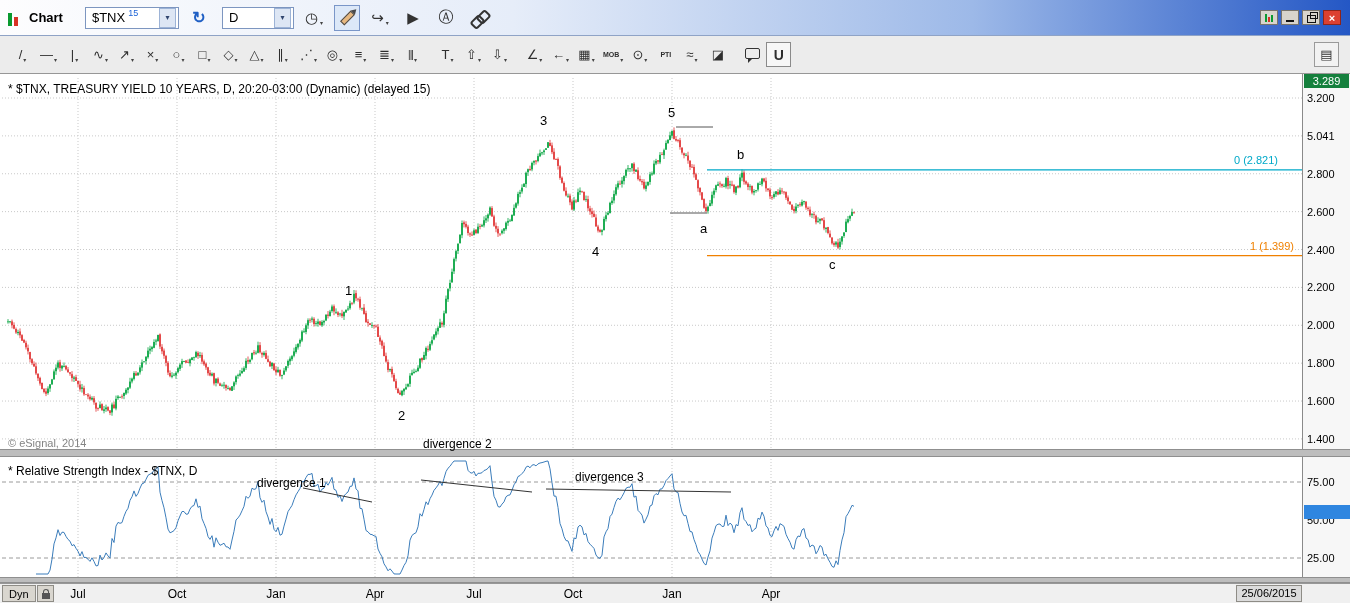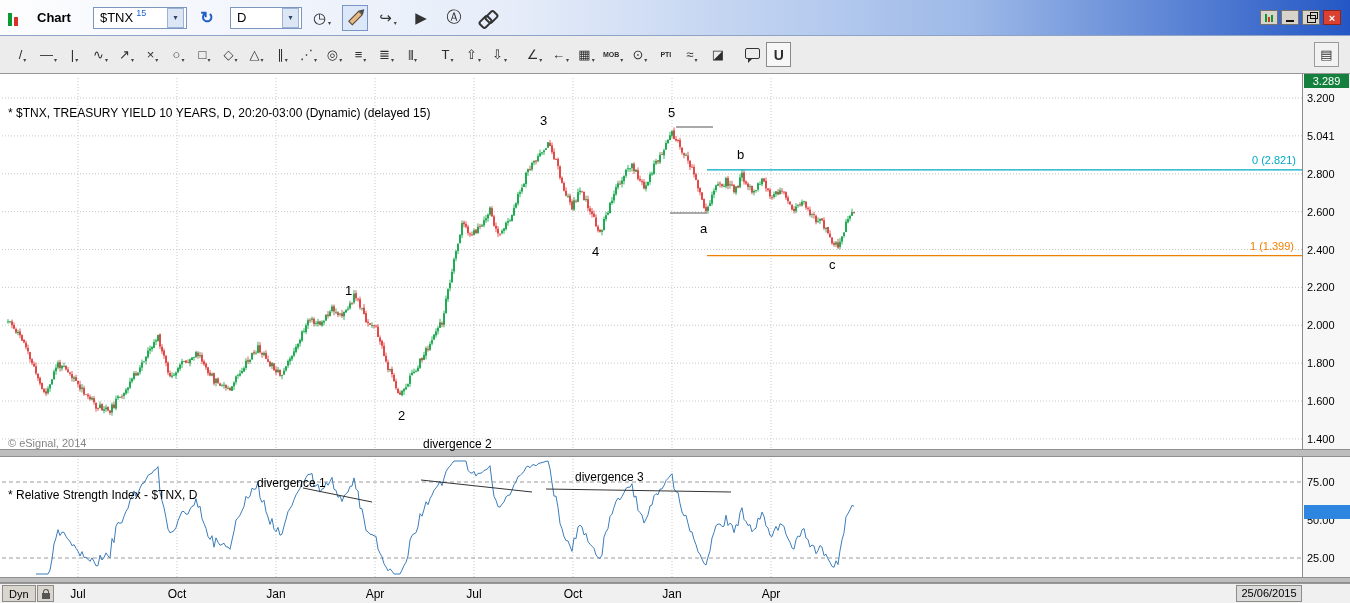--- a/index.html
+++ b/index.html
@@ -6,21 +6,21 @@
   #app{position:relative;width:1350px;height:603px;background:#fff;overflow:hidden;
        font-family:"Liberation Sans",sans-serif;-webkit-font-smoothing:antialiased;}
   
   .titlebar{position:absolute;top:0;left:0;width:1350px;height:36px;box-sizing:border-box;
     background:linear-gradient(to right,#fdfdfe 0%,#e6edf9 38%,#9db9e8 72%,#2457c5 100%);
     border-bottom:1px solid #8fa3c6;display:flex;align-items:center;padding:0 6px;}
   .cico{display:inline-flex;gap:2px;align-items:flex-end;height:16px;margin-left:2px;}
   .cico i{display:block;width:4px;}
   .cico .g{height:13px;background:#0a9a30;}
   .cico .r{height:9px;background:#d83326;}
-  .title{font-size:13px;font-weight:bold;color:#000;margin:0 16px 0 19px;}
+  .title{font-size:13px;font-weight:bold;color:#000;margin:0 16px 0 11px;}
   .combo{display:flex;align-items:center;background:#fff;border:1px solid #7d96c0;height:22px;
     box-sizing:border-box;padding:0 2px 0 6px;}
   .combo.symbol{width:94px;margin-left:6px;}
   .combo.interval{width:72px;margin-left:10px;}
   .combo .val{font-size:13px;color:#000;}
   .combo .sup{font-size:9px;color:#1b62d6;margin-left:3px;align-self:flex-start;line-height:10px;}
   .combo .spacer{flex:1;}
   .dd-box{width:15px;height:18px;margin-left:auto;background:#dde6f4;border:1px solid #9db3d6;
     font-size:8px;color:#30456e;display:flex;align-items:center;justify-content:center;}
   .tb-btn{height:26px;min-width:26px;display:flex;align-items:center;justify-content:center;
@@ -72,21 +72,21 @@
   .axis-strip{position:absolute;top:0;left:1302px;width:48px;height:509px;background:#f7f7f7;
     border-left:1px solid #8a8a8a;box-sizing:border-box;}
   .axis-tick{position:absolute;left:4px;font-size:11px;color:#000;white-space:nowrap;}
   .axis-badge{position:absolute;left:1px;width:45px;height:14px;line-height:14px;text-align:center;
     font-size:11px;color:#fff;}
   .axis-badge.dark{background:#15803d;}
   .axis-badge.blue{background:#2f86e0;}
   .splitter{position:absolute;left:0;width:1350px;background:#bdbdbd;box-sizing:border-box;
     border-top:1px solid #8f8f8f;border-bottom:1px solid #8f8f8f;}
   #overlay{position:absolute;top:0;left:0;width:1302px;height:509px;pointer-events:none;}
-  .pane-heading{position:absolute;font-size:12px;color:#000;white-space:nowrap;margin-top:24px;}
+  .pane-heading{position:absolute;font-size:12px;color:#000;white-space:nowrap;}
   #price-heading{top:8px;left:8px;}
   #rsi-heading{top:390px;left:8px;}
   .copyright{position:absolute;top:363px;left:8px;font-size:11px;color:#848484;}
   .wave-label{position:absolute;font-size:13px;color:#000;}
   .fib-label{position:absolute;font-size:11px;white-space:nowrap;}
   .div-label{position:absolute;font-size:12px;color:#000;white-space:nowrap;}
   
   .xaxis-bar{position:absolute;top:583px;left:0;width:1350px;height:20px;box-sizing:border-box;
     background:#f0f0f0;border-top:1px solid #979797;font-size:12px;color:#000;}
   .dyn-tab{position:absolute;left:2px;top:1px;height:17px;box-sizing:border-box;padding:0 6px;
@@ -1208,21 +1208,21 @@
       <div class="copyright">© eSignal, 2014</div>
       <div class="pane-heading" id="rsi-heading">* Relative Strength Index - $TNX, D</div>
     <div class="wave-label" style="left: 345px; top: 209px;">1</div>
         <div class="wave-label" style="left: 398px; top: 334px;">2</div>
         <div class="wave-label" style="left: 540px; top: 39px;">3</div>
         <div class="wave-label" style="left: 592px; top: 170px;">4</div>
         <div class="wave-label" style="left: 668px; top: 31px;">5</div>
         <div class="wave-label" style="left: 700px; top: 147px;">a</div>
         <div class="wave-label" style="left: 737px; top: 73px;">b</div>
         <div class="wave-label" style="left: 829px; top: 183px;">c</div>
-        <div class="fib-label" style="right: 6px; top: 79.7826px; color: rgb(0, 169, 201); text-align: right;">0 (2.821)</div>
+        <div class="fib-label" style="right: 24px; top: 79.7826px; color: rgb(0, 169, 201); text-align: right;">0 (2.821)</div>
         <div class="fib-label" style="right: 8px; top: 165.581px; color: rgb(240, 128, 0);">1 (1.399)</div>
         <div class="div-label" style="left: 257px; top: 402px;">divergence 1</div>
         <div class="div-label" style="left: 423px; top: 363px; text-align: right;">divergence 2</div>
         <div class="div-label" style="left: 575px; top: 396px;">divergence 3</div>
       </div>
   </div>
 
   <div class="xaxis-bar" id="xaxis-bar">
     <div class="dyn-tab">Dyn</div>
     <button class="lock-btn">

